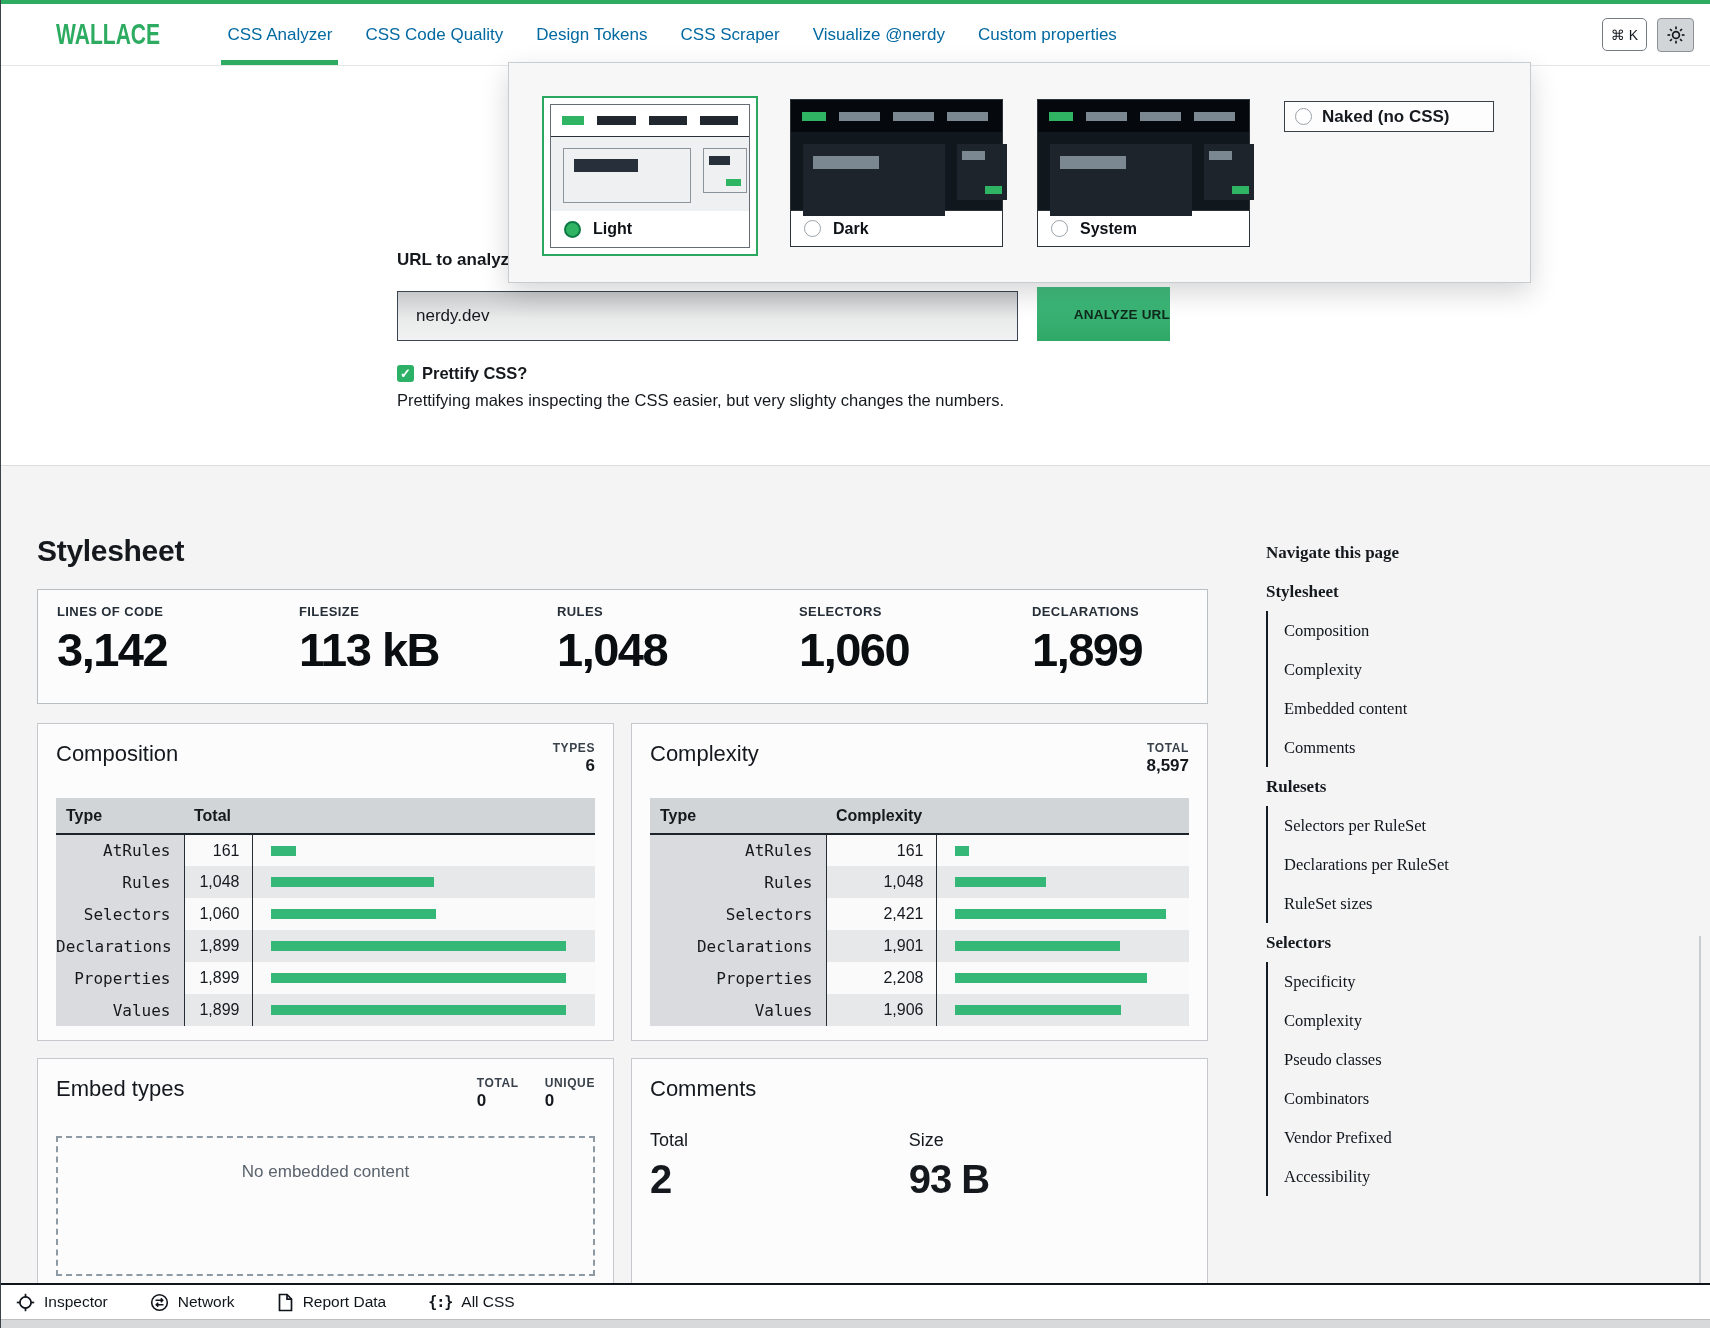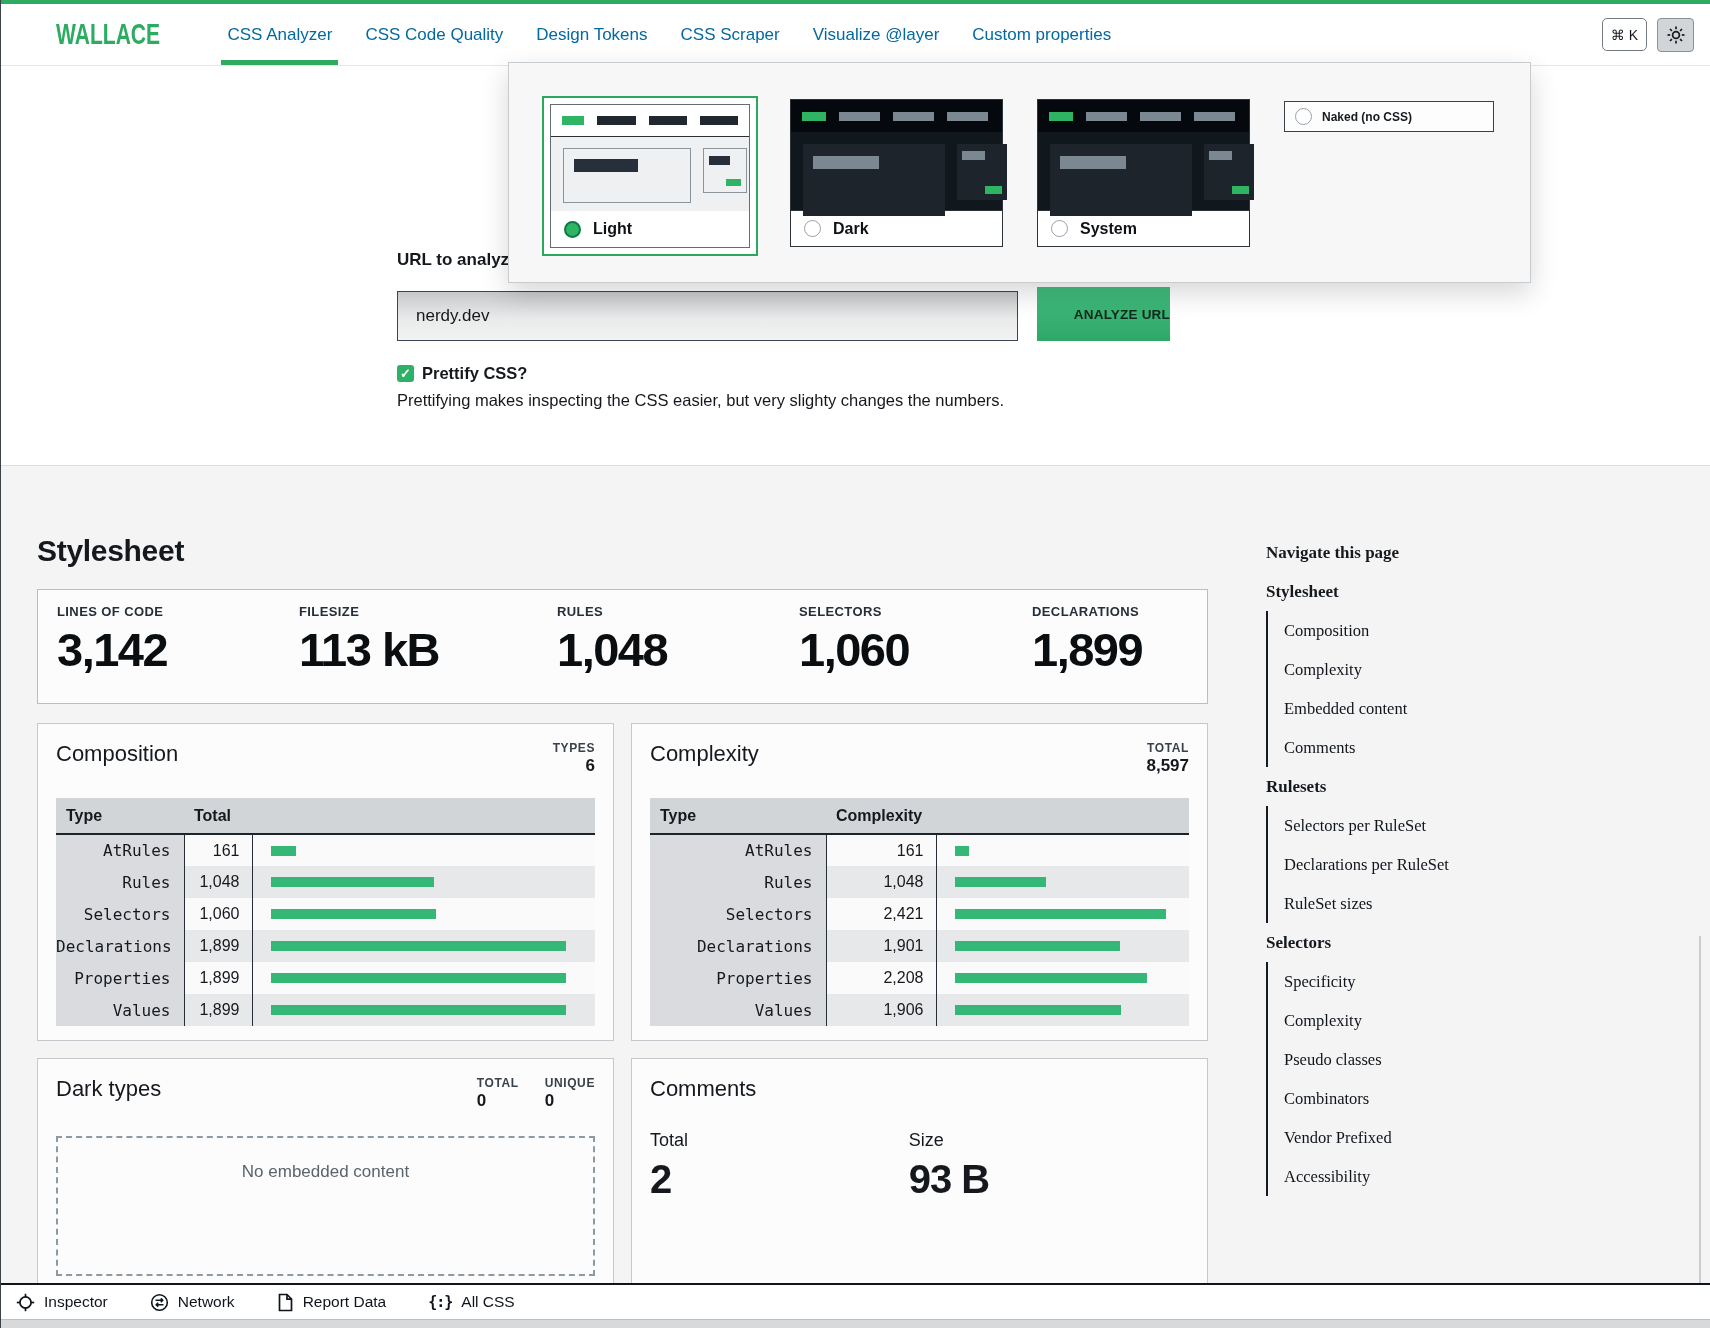--- a/index.html
+++ b/index.html
@@ -58,21 +58,21 @@
   .dk .mini-body { flex:1; background:#10171d; }
   .dk .box-lg { border:none; background:#1d242b; width:142px; height:72px; top:12px; }
   .dk .box-lg .chip { top:12px; }
   .dk .box-sm { border:none; background:#1d242b; left:166px; width:50px; height:56px; top:12px; }
   .dk .box-sm .t { background:#7b8791; width:23px; }
   .dk .box-sm .b { background:#2fb464; width:17px; height:8px; }
   .dk .mini-foot { border-top:1px solid #2c3339; }
 
   .tcard.naked { left:775px; top:38px; width:210px; height:31px; border:1px solid #3a4149;
                  display:flex; align-items:center; gap:10px; padding:0 10px; background:#fdfdfe; }
-  .tcard.naked span { font-size:12px; font-weight:700; }
+  .tcard.naked span { font-size:17px; font-weight:700; }
 
   
   .form-label { position:absolute; left:396px; top:250px; font-size:17px; font-weight:700; z-index:5; }
   .url-input { position:absolute; left:396px; top:291px; width:621px; height:50px; border:1.5px solid #3a4654;
                background:linear-gradient(180deg,#c7c8ca 0%,#e9eaea 55%,#f2f2f2 100%);
                font-size:17px; color:#15191e; padding-left:18px; font-family:"Liberation Sans",sans-serif; z-index:5; }
   .analyze-btn { position:absolute; left:1036px; top:287px; width:133px; height:54px; border:none; cursor:pointer;
                  background:linear-gradient(180deg,#42be7f,#2fa767); color:#0f2a1c; font-weight:800; font-size:13.5px;
                  font-family:"Liberation Sans",sans-serif; letter-spacing:.2px; z-index:5;text-align:right; }
   .prettify { position:absolute; left:396px; top:364px; display:flex; align-items:center; gap:8px; z-index:5; }
@@ -148,21 +148,21 @@
 <div class="screen">
   <div class="topline"></div>
 
   <div class="header">
     <div class="logo">WALLACE</div>
     <nav class="nav">
       <a class="active">CSS Analyzer</a>
       <a>CSS Code Quality</a>
       <a>Design Tokens</a>
       <a>CSS Scraper</a>
-      <a>Visualize @layer</a>
+      <a>Visualize @nerdy</a>
       <a>Custom properties</a>
     </nav>
     <div class="header-right">
       <button class="kbd-btn">⌘ K</button>
       <button class="theme-btn">
         <svg width="20" height="20" viewBox="0 0 20 20" fill="none" stroke="#15191e" stroke-width="1.7">
           <circle cx="10" cy="10" r="3.4"></circle>
           <line x1="10" y1="1.5" x2="10" y2="4.2"></line>
             <line x1="10" y1="15.8" x2="10" y2="18.5"></line>
           <line x1="1.5" y1="10" x2="4.2" y2="10"></line>
@@ -404,21 +404,21 @@
               <td class="b">
                 <div class="fill" style="width:74.0%;background:#35b877"></div>
               </td>
             </tr>
           </tbody>
       </table>
     </div>
 
     <div class="card embed">
       <div class="card-head">
-        <div class="card-title">Dark types</div>
+        <div class="card-title">Embed types</div>
         <div class="meta-group">
           <div class="meta">
             <div class="lbl">TOTAL</div>
             <div class="val">0</div>
           </div>
           <div class="meta">
             <div class="lbl">UNIQUE</div>
             <div class="val">0</div>
           </div>
         </div>

